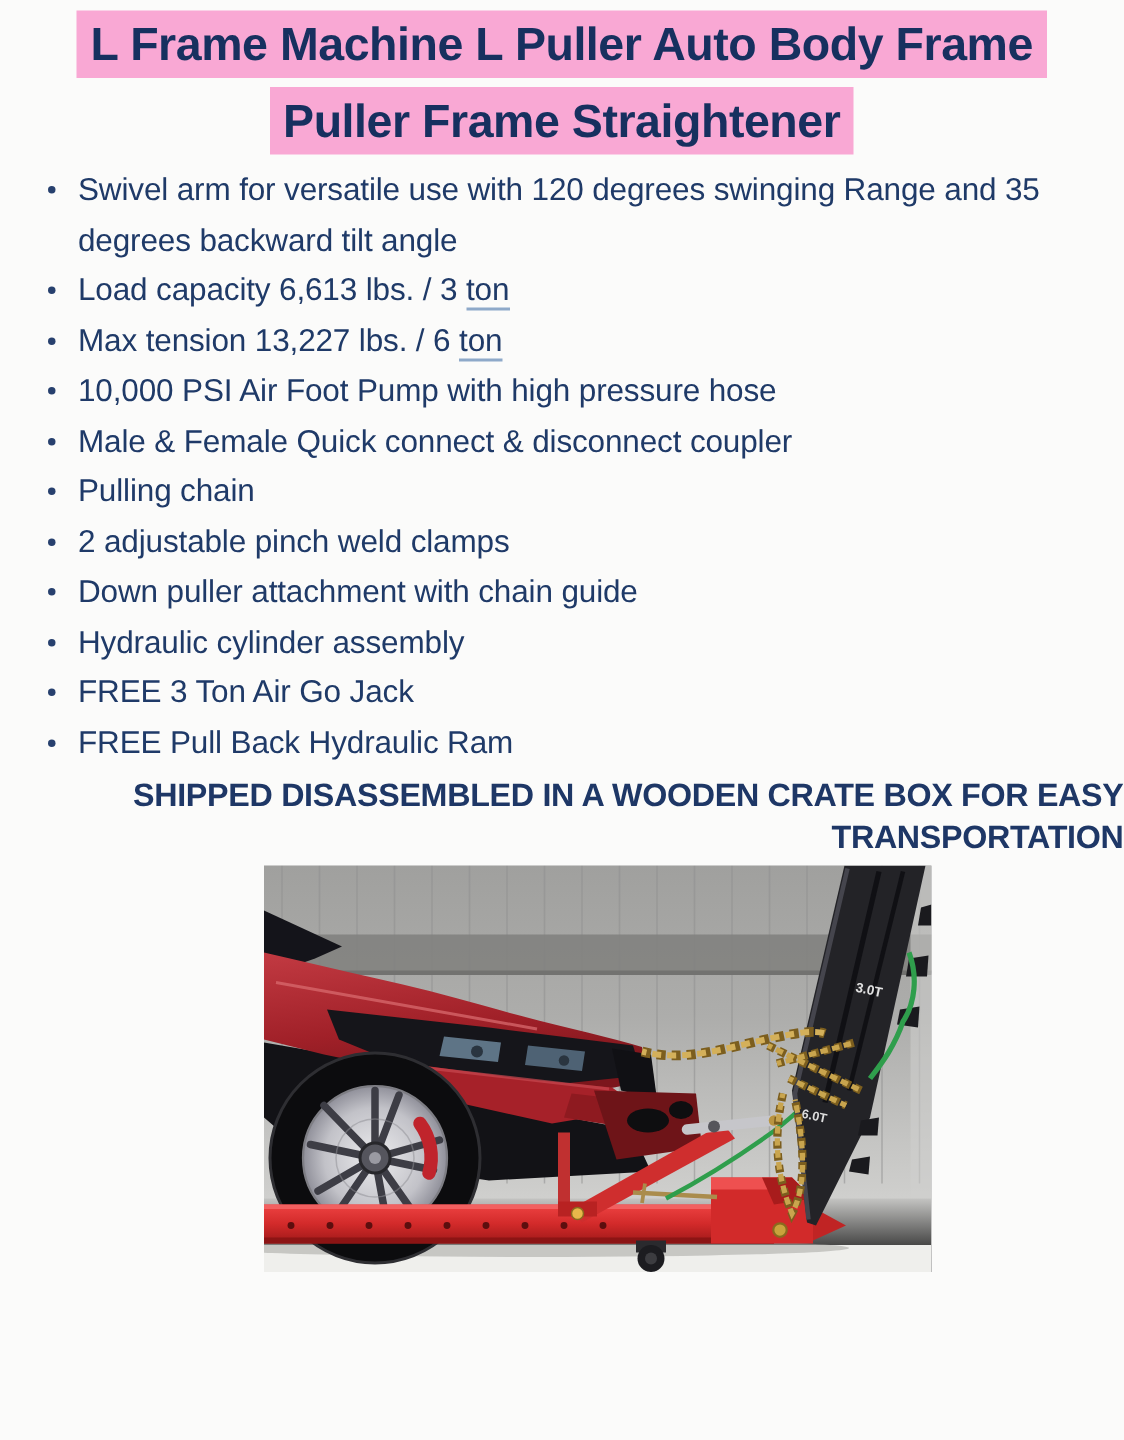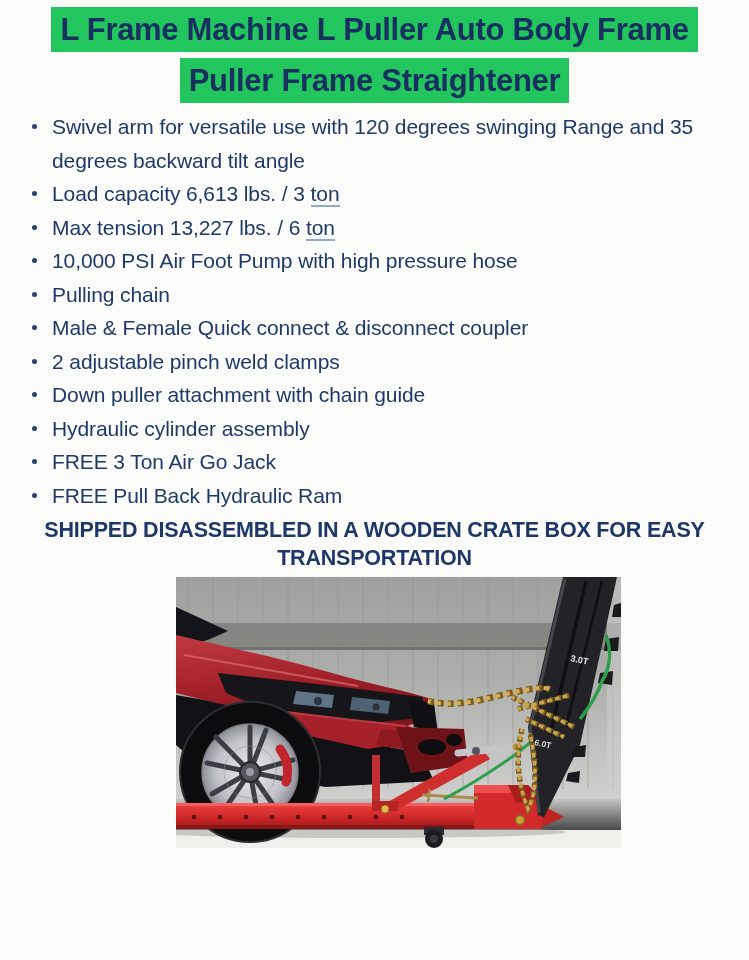--- a/index.html
+++ b/index.html
@@ -6,21 +6,21 @@
   body{
     width:749px;height:960px;
     background:#fbfbfa;
     font-family:"Liberation Sans",sans-serif;
     color:#1f3864;
     overflow:hidden;
   }
   .title-block{text-align:center;padding-top:7px;}
   .title-line{
     display:inline-block;
-    background:#22c55e;
+    background:#f9a8d4;
     color:#17305f;
     font-weight:bold;
     font-size:31px;
     line-height:45px;
     padding:0 9px;
     letter-spacing:-0.3px;
   }
   .title-line.second{margin-top:6px;}
   ul.features{
     margin:7px 0 0 0;
@@ -38,21 +38,21 @@
   ul.features li::before{
     content:"";
     position:absolute;
     left:-20px;top:14px;
     width:5px;height:5px;
     border-radius:50%;
     background:#27406e;
   }
   .u{border-bottom:2px solid #8ea9c9;padding-bottom:0px;}
   .crate-note{
-    text-align:center;
+    text-align:right;
     font-weight:bold;
     font-size:21.5px;
     line-height:28px;
     margin-top:4px;
     letter-spacing:-0.2px;
     color:#1e3766;
   }
   .photo{
     position:relative;
     width:445px;height:271px;
@@ -68,22 +68,22 @@
 <div class="title-block">
   <span class="title-line">L Frame Machine L Puller Auto Body Frame</span><br>
   <span class="title-line second">Puller Frame Straightener</span>
 </div>
 
 <ul class="features">
   <li><span>Swivel arm for versatile use with 120 degrees swinging Range and 35 degrees backward tilt angle</span><span class="u"></span><span></span></li>
   <li><span>Load capacity 6,613 lbs. / 3 </span><span class="u">ton</span><span></span></li>
   <li><span>Max tension 13,227 lbs. / 6 </span><span class="u">ton</span><span></span></li>
   <li><span>10,000 PSI Air Foot Pump with high pressure hose</span><span class="u"></span><span></span></li>
+  <li><span>Male &amp; Female Quick connect &amp; disconnect coupler</span><span class="u"></span><span></span></li>
   <li><span>Pulling chain</span><span class="u"></span><span></span></li>
-  <li><span>Male &amp; Female Quick connect &amp; disconnect coupler</span><span class="u"></span><span></span></li>
   <li><span>2 adjustable pinch weld clamps</span><span class="u"></span><span></span></li>
   <li><span>Down puller attachment with chain guide</span><span class="u"></span><span></span></li>
   <li><span>Hydraulic cylinder assembly</span><span class="u"></span><span></span></li>
   <li><span>FREE 3 Ton Air Go Jack</span><span class="u"></span><span></span></li>
   <li><span>FREE Pull Back Hydraulic Ram</span><span class="u"></span><span></span></li>
 </ul>
 
 <div class="crate-note">
   <div>SHIPPED DISASSEMBLED IN A WOODEN CRATE BOX FOR EASY</div>
   <div>TRANSPORTATION</div>

